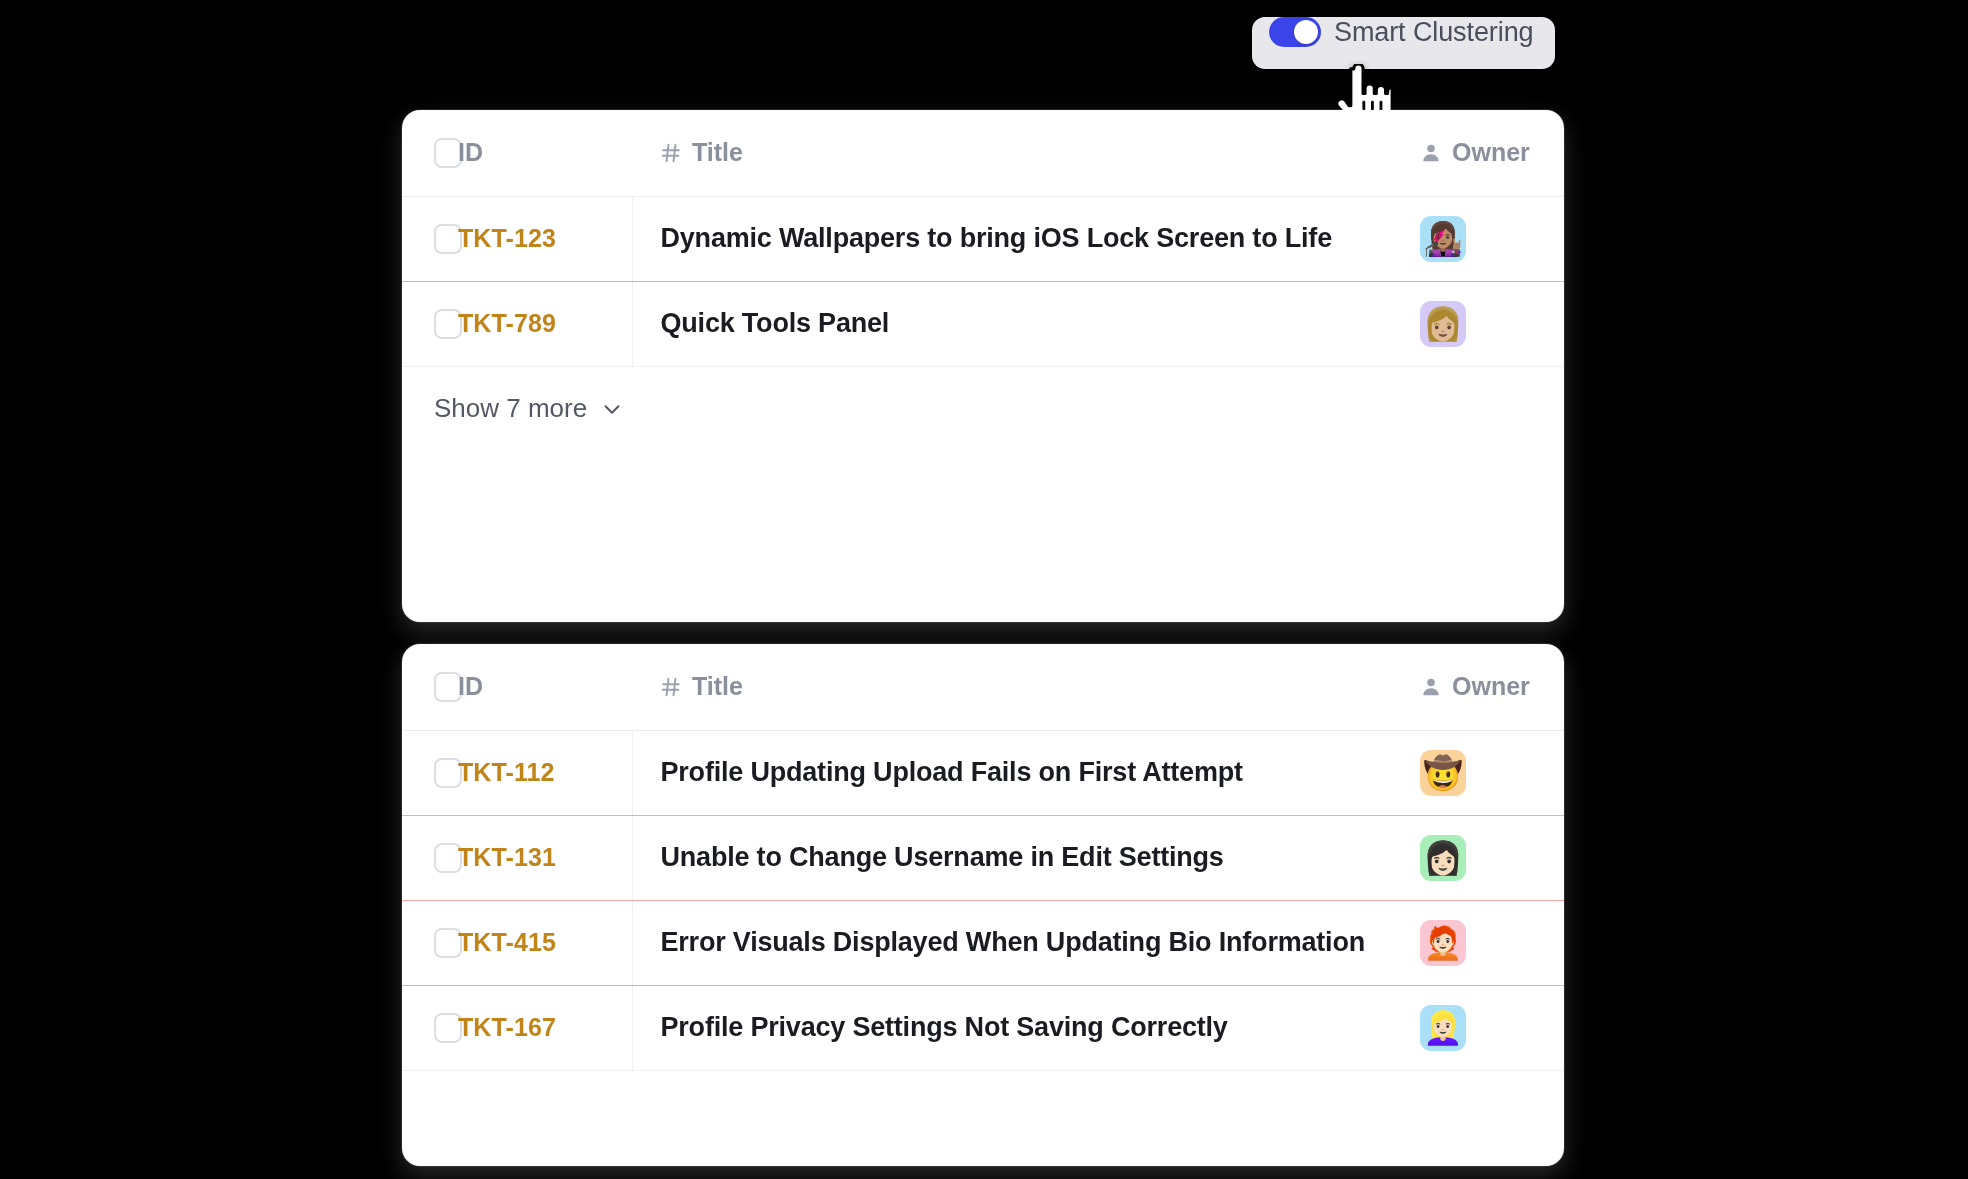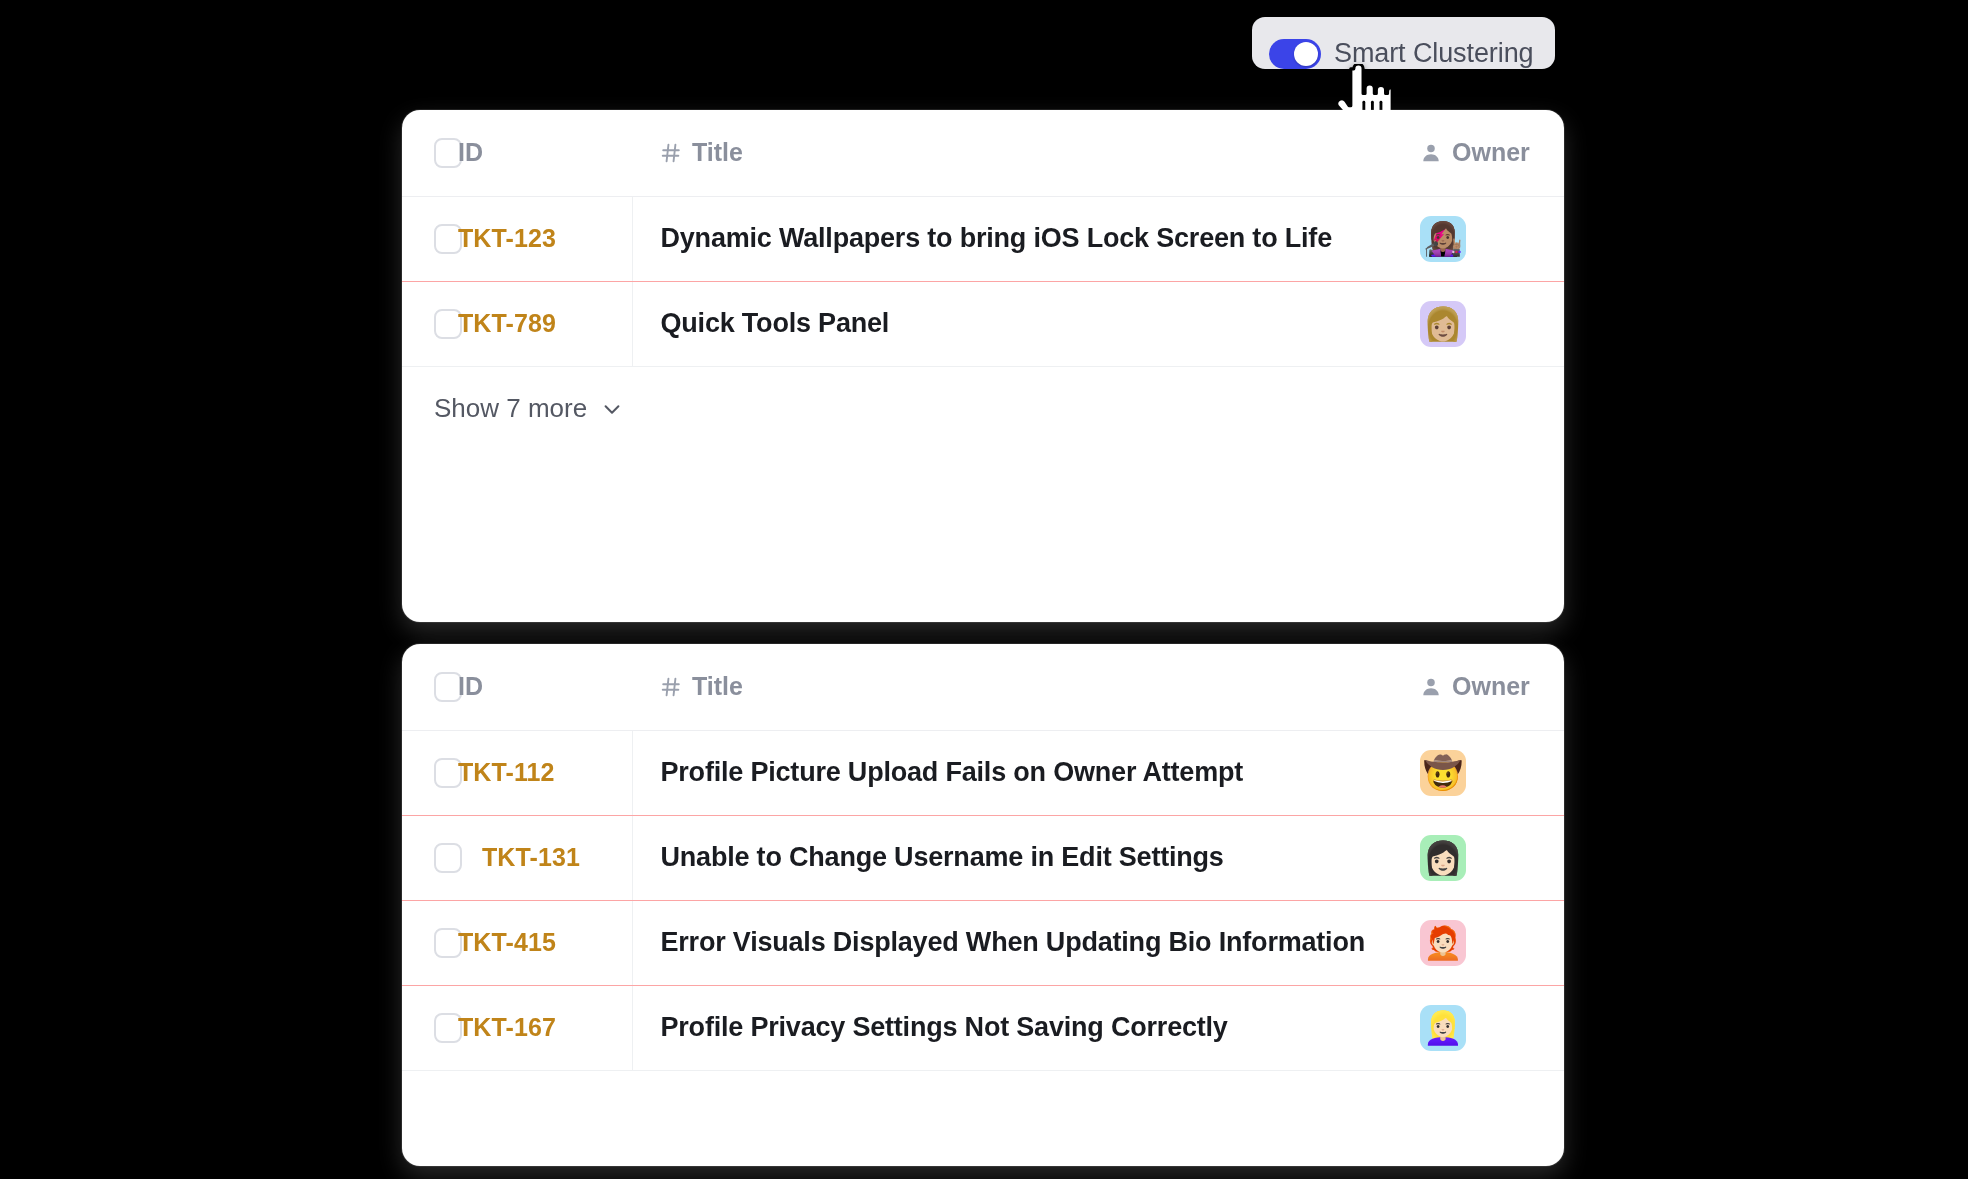--- a/index.html
+++ b/index.html
@@ -22,21 +22,21 @@
     background: #000000;
   }
 
   
   .toggle-pill {
     position: absolute;
     left: 1252px;
     top: 17px;
     height: 52px;
     display: flex;
-    align-items: flex-end;
+    align-items: flex-start;
     gap: 13px;
     padding: 0 22px 0 17px;
     background: #e8e8ec;
     border-radius: 13px;
     box-shadow: 0 1px 2px rgba(0,0,0,0.10);
   }
   .switch {
     position: relative;
     width: 52px;
     height: 30px;
@@ -356,38 +356,38 @@
                 <span class="cbox"></span>
               </div>
             </td>
             <td class="cell-id">
               <div class="cell-id-inner">
                 <span style="color: rgb(192, 132, 25);">TKT-112</span>
               </div>
             </td>
             <td>
               <div class="cell-title-inner">
-                <span>Profile Picture Upload Fails on Owner Attempt</span>
+                <span>Profile Updating Upload Fails on First Attempt</span>
               </div>
             </td>
             <td>
               <div class="cell-owner-inner">
                 <span class="avatar" style="background:#fbd29a">🤠</span>
               </div>
             </td>
           </tr>
           <tr>
             <td class="cell-check">
               <div class="cell-check-inner">
                 <span class="cbox"></span>
               </div>
             </td>
             <td class="cell-id">
               <div class="cell-id-inner">
-                <span style="color: rgb(192, 132, 25); margin-left: 24px;">TKT-131</span>
+                <span style="color: rgb(192, 132, 25);">TKT-131</span>
               </div>
             </td>
             <td>
               <div class="cell-title-inner">
                 <span>Unable to Change Username in Edit Settings</span>
               </div>
             </td>
             <td>
               <div class="cell-owner-inner">
                 <span class="avatar" style="background:#a8eeb8">👩🏻</span>

